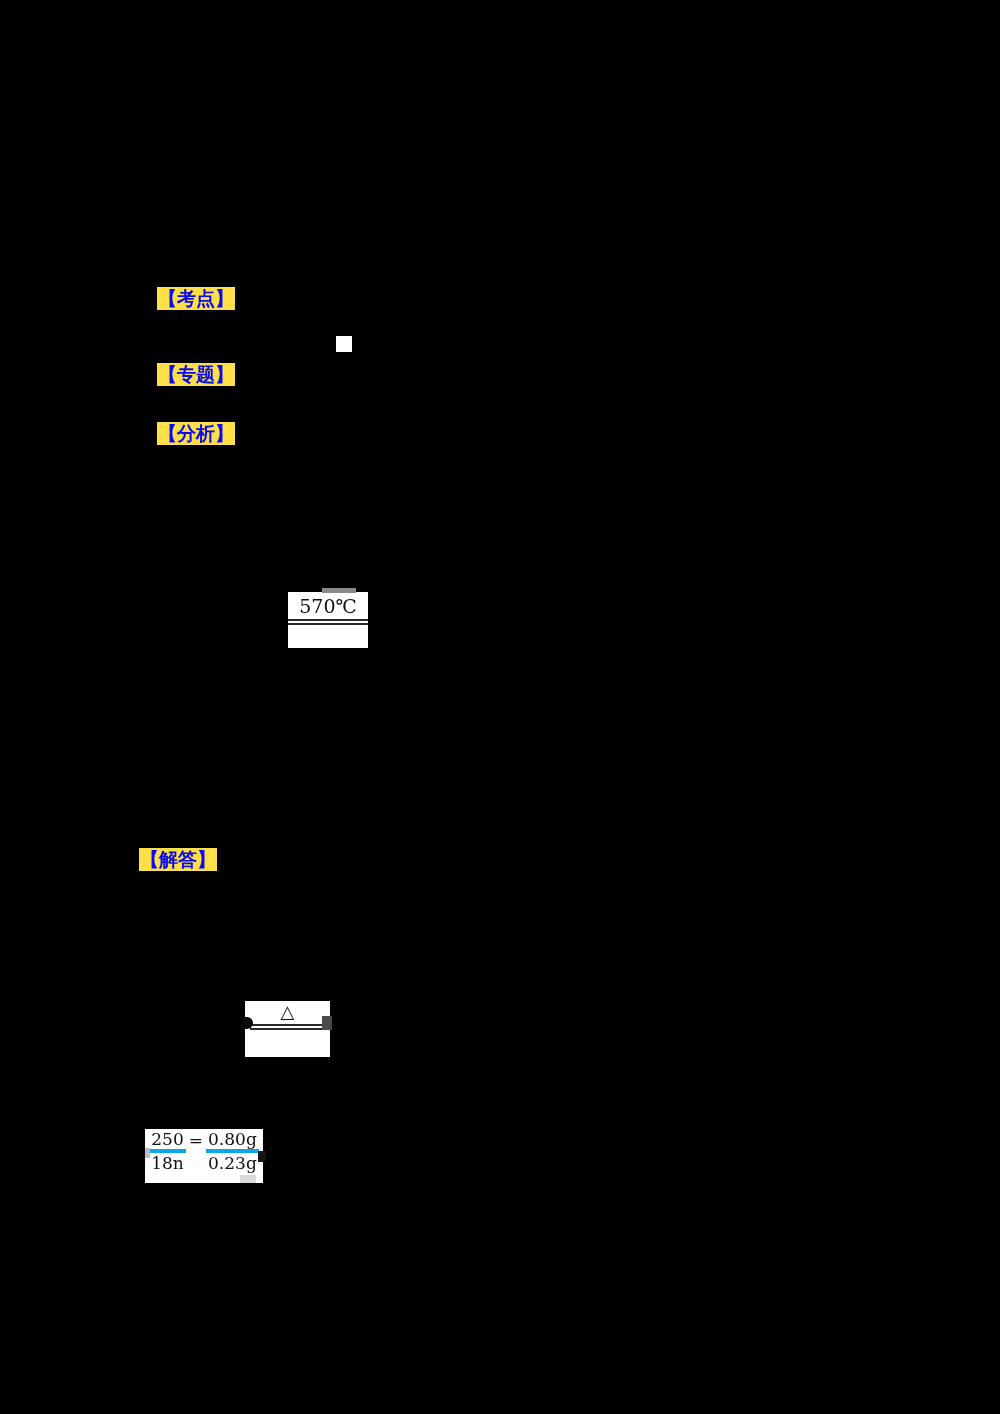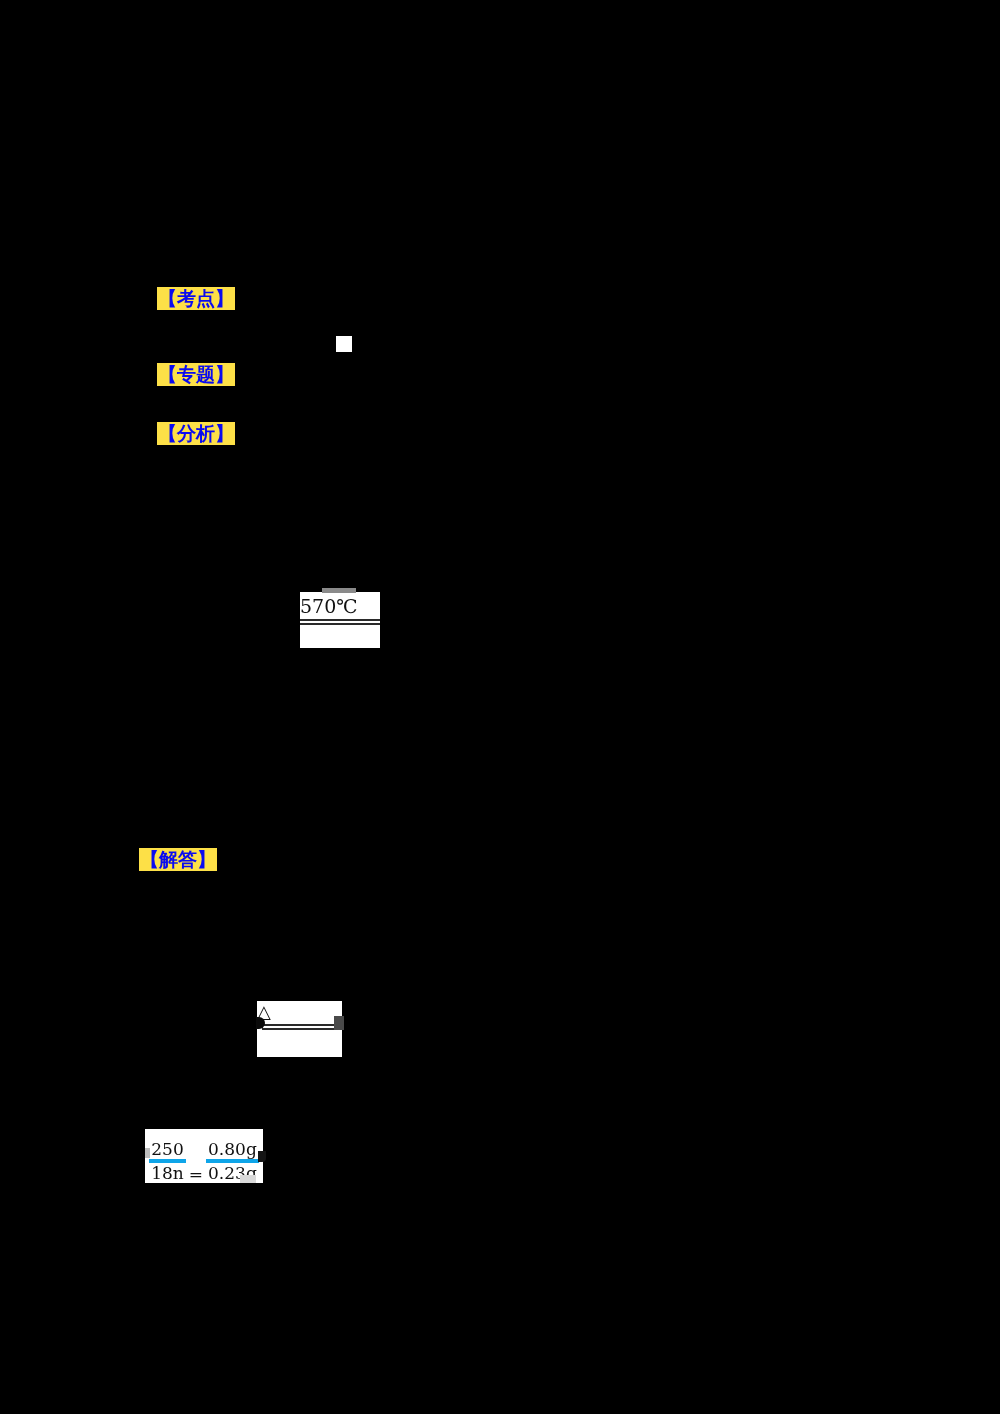--- a/index.html
+++ b/index.html
@@ -39,21 +39,21 @@
     background: #ffffff;
   }
   
   .eq-box {
     position: absolute;
     background: #ffffff;
     color: #000000;
     font-family: "DejaVu Serif", "Liberation Serif", serif;
   }
   .eq-cond {
-    margin-left: 12px;
+    text-align: center;
   }
   .eq-cond .cond-text {
     display: block;
     font-size: 19px;
     line-height: 22px;
     padding-top: 3px;
     color: #111111;
   }
   .dbl-line {
     height: 2px;
@@ -77,21 +77,21 @@
   .frag-right {
     position: absolute;
     right: -2px; top: 15px;
     width: 10px; height: 14px;
     background: #4a4a4a;
   }
   
   #eq-frac {
     left: 145px; top: 1129px; width: 118px; height: 54px;
     display: flex;
-    align-items: flex-end;
+    align-items: flex-start;
     justify-content: center;
     gap: 2px;
     font-size: 17px;
   }
   .frac {
     display: inline-flex;
     flex-direction: column;
     align-items: center;
     text-align: center;
     line-height: 20px;

